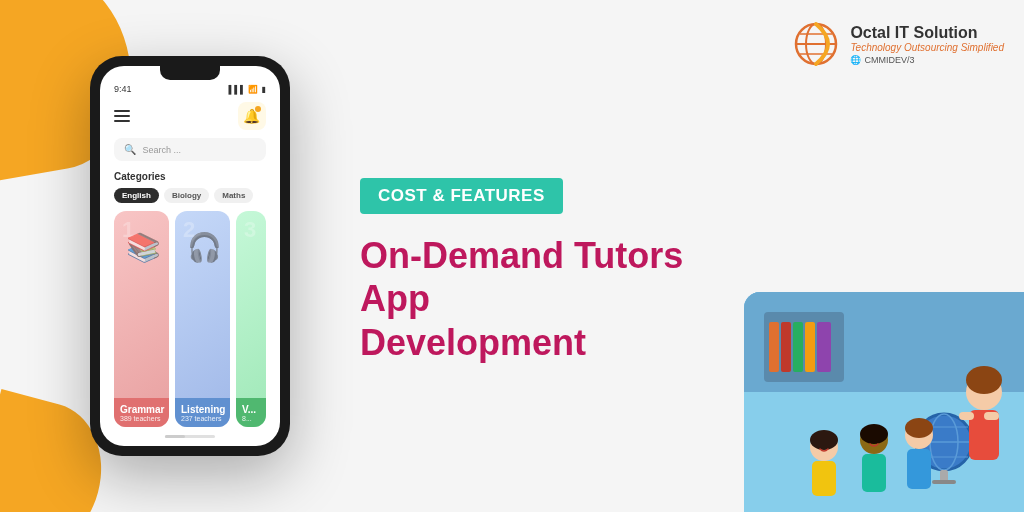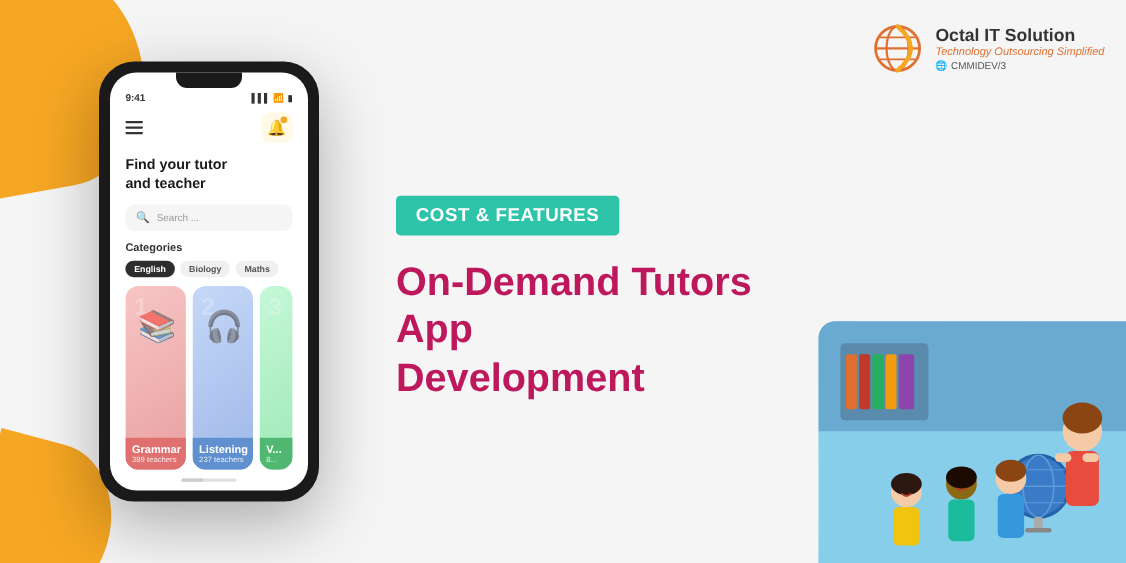--- a/index.html
+++ b/index.html
@@ -90,21 +90,21 @@
       border-radius: 0 0 10px 10px;
       z-index: 10;
     }
 
     .phone-status-bar {
       display: flex;
       justify-content: space-between;
       align-items: center;
       padding: 18px 14px 4px;
       font-size: 9px;
-      font-weight: 700;
+      font-weight: 400;
       color: #333;
     }
 
     .phone-status-icons {
       display: flex;
       gap: 3px;
       align-items: center;
       font-size: 8px;
     }
 
@@ -444,23 +444,20 @@
             <span></span>
             <span></span>
             <span></span>
           </div>
           <div class="bell-icon">
             🔔
             <div class="bell-dot"></div>
           </div>
         </div>
 
-        <div class="phone-hero-text">
-          <h2>Find your tutor<br>and teacher</h2>
-        </div>
 
         <div class="search-bar">
           <span class="search-icon">🔍</span>
           <span>Search ...</span>
         </div>
 
         <div class="categories-section">
           <div class="categories-label">Categories</div>
           <div class="category-tags">
             <span class="cat-tag active">English</span>

